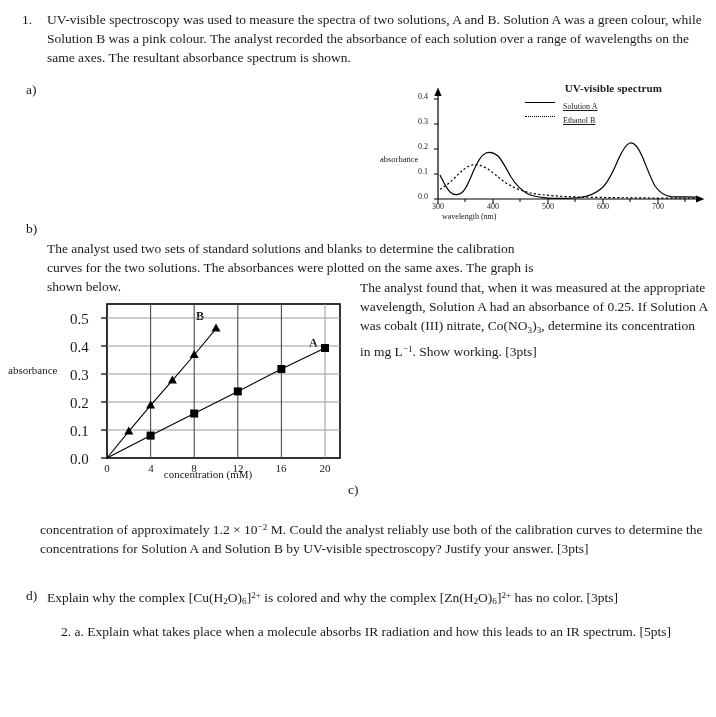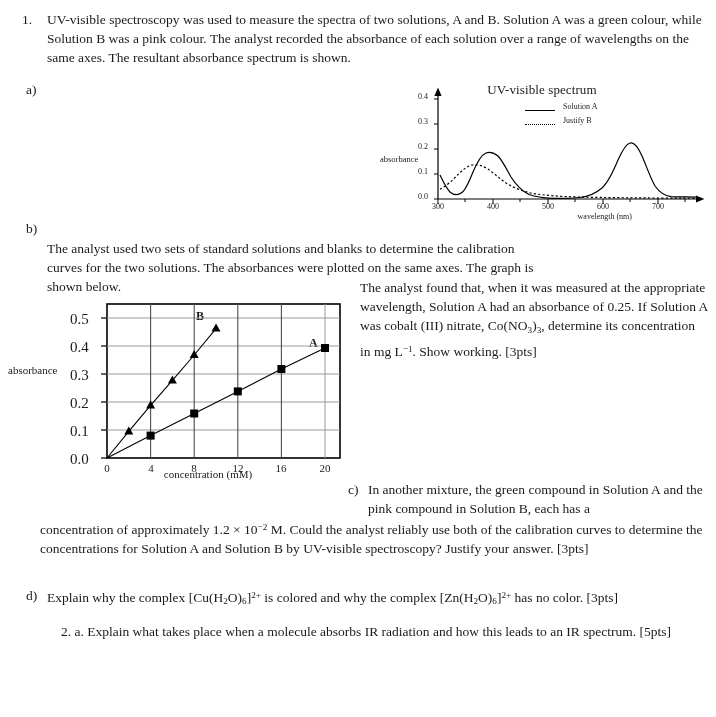--- a/index.html
+++ b/index.html
@@ -70,37 +70,37 @@
     left: 380px;
     top: 82px;
     width: 336px;
     height: 144px;
   }
   #uv-title {
     position: absolute;
     left: 42px;
     top: 0px;
     width: 240px;
-    text-align: center;
-    font-size: 13px;
-    font-weight: normal;
+    text-align: right;
+    font-size: 11px;
+    font-weight: bold;
     letter-spacing: 0.1px;
   }
   #uv-ylabel {
     position: absolute;
     left: 0px;
     top: 72px;
     font-size: 8.5px;
   }
   #uv-xlabel {
     position: absolute;
     left: 62px;
     top: 130px;
     width: 190px;
-    text-align: right;
+    text-align: left;
     font-size: 8px;
   }
   .uv-ytick {
     position: absolute;
     font-size: 8px;
     width: 20px;
     text-align: right;
   }
   .uv-xtick {
     position: absolute;
@@ -109,22 +109,23 @@
     text-align: center;
   }
   #uv-legend {
     position: absolute;
     left: 145px;
     top: 20px;
     font-size: 8px;
   }
   .legend-row {
     display: flex;
-    align-items: flex-end;
+    align-items: flex-start;
     margin-bottom: 5px;
+    text-decoration: underline;
   }
   .legend-swatch {
     width: 30px;
     height: 0;
     margin-right: 8px;
   }
   .legend-solid { border-top: 1.3px solid #000; }
   .legend-dash  { border-top: 1.3px dotted #000; }
 
   
@@ -196,21 +197,21 @@
     <div class="uv-xtick" style="left:211px; top:120px;">600</div>
     <div class="uv-xtick" style="left:266px; top:120px;">700</div>
 
     <div id="uv-legend">
       <div class="legend-row">
         <span class="legend-swatch legend-solid"></span>
         <span>Solution A</span>
       </div>
       <div class="legend-row">
         <span class="legend-swatch legend-dash"></span>
-        <span>Justify B</span>
+        <span>Ethanol B</span>
       </div>
     </div>
 
     <svg id="uv-svg" width="336" height="144" viewBox="0 0 336 144" style="position:absolute; left:0; top:0;">
 
       <defs>
         <marker id="arrH" markerWidth="8" markerHeight="8" refX="0" refY="3" orient="auto">
           <path d="M0,0 L7,3 L0,6 z" fill="#000"></path>
         </marker>
         <marker id="arrV" markerWidth="8" markerHeight="8" refX="0" refY="3" orient="auto">
@@ -334,24 +335,20 @@
 
   <div class="blk body-text" id="cal-note">
     <span>The analyst found that, when it was measured at the</span>
     <span>appropriate wavelength, Solution A had an absorbance</span>
     <span>of 0.25. If Solution A was cobalt (III) nitrate, Co(NO</span><sub>3</sub><span>)</span><sub>3</sub><span>,</span>
     <span>determine its concentration in mg L</span><sup>−1</sup><span>. Show working.</span>
     <span>[3pts]</span>
   </div>
 
   <div class="q-num" id="qc-marker">c)</div>
-  <div class="blk body-text" id="qc-text-top">
-    <span>In another mixture, the green compound in Solution A</span>
-    <span>and the pink compound in Solution B, each has a</span>
-  </div>
   <div class="blk body-text" id="qc-text-rest">
     <span>concentration of approximately 1.2 × 10</span><sup>−2</sup><span> M. Could the analyst reliably use both of the calibration curves to determine the concentrations for Solution A and Solution B by UV-visible spectroscopy? Justify your answer. [3pts]</span>
   </div>
 
   <div class="q-num" id="qd-marker">d)</div>
   <div class="blk body-text" id="qd-text"><span>Explain why the complex [Cu(H</span><sub>2</sub><span>O)</span><sub>6</sub><span>]</span><sup>2+</sup><span> is colored and why the complex [Zn(H</span><sub>2</sub><span>O)</span><sub>6</sub><span>]</span><sup>2+</sup><span> has no color. [3pts]</span></div>
 
   <div class="blk body-text" id="q2a">
     <span>2. a.</span>
     <span>Explain what takes place when a molecule absorbs IR radiation and how this leads to an IR spectrum. [5pts]</span>

